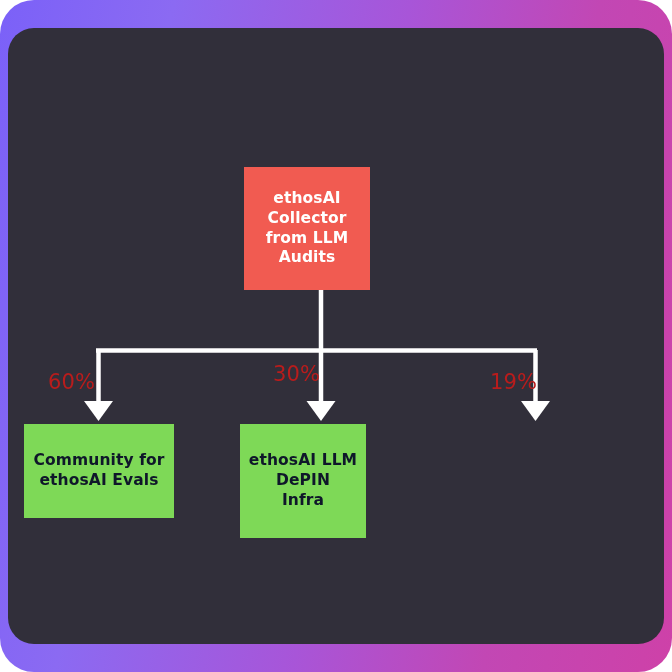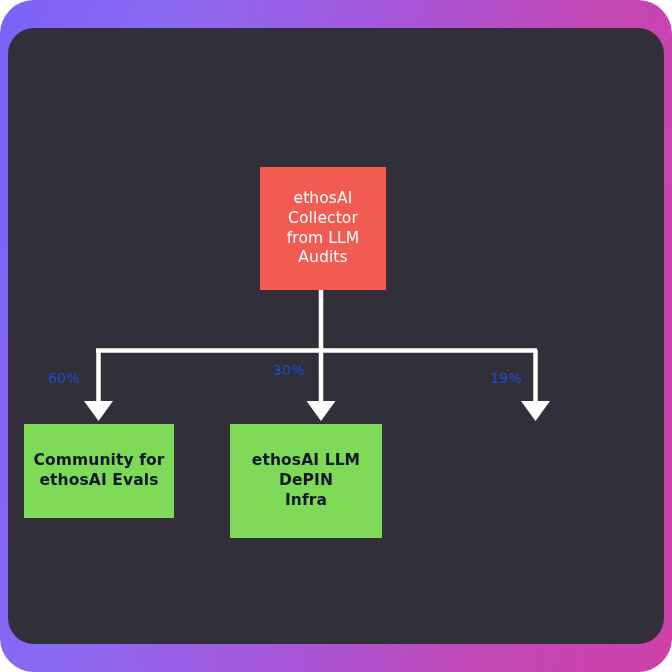--- a/index.html
+++ b/index.html
@@ -42,45 +42,45 @@
     position: absolute;
     display: flex;
     align-items: center;
     justify-content: center;
     text-align: center;
     box-sizing: border-box;
     line-height: 1.28;
     white-space: pre-line;
   }
   .node-source {
-    left: 260px;
+    left: 244px;
     top: 167px;
     width: 126px;
     height: 123px;
     background: #F15B51;
     color: #FFFFFF;
     font-size: 15.5px;
-    font-weight: normal;
+    font-weight: bold;
     letter-spacing: 0.1px;
   }
   .node-target {
     background: #7ED957;
     color: #0f172a;
     font-size: 15.5px;
     font-weight: bold;
     letter-spacing: 0.1px;
   }
   .node-t0 { left: 24px;  top: 424px; width: 150px; height: 94px; }
-  .node-t1 { left: 230px; top: 424px; width: 152px; height: 114px; }
+  .node-t1 { left: 240px; top: 424px; width: 126px; height: 114px; }
   .node-t2 { left: 458px; top: 424px; width: 154px; height: 94px; }
 
   .edge-label {
     position: absolute;
-    color: #1d4ed8;
-    font-size: 14px;
+    color: #b91c1c;
+    font-size: 21px;
     font-weight: normal;
     letter-spacing: 0.2px;
     white-space: nowrap;
   }
   .lbl-0 { left: 48px;  top: 370px; }
   .lbl-1 { left: 273px; top: 362px; }
   .lbl-2 { left: 490px; top: 370px; }
 </style>
 </head>
 <body>

